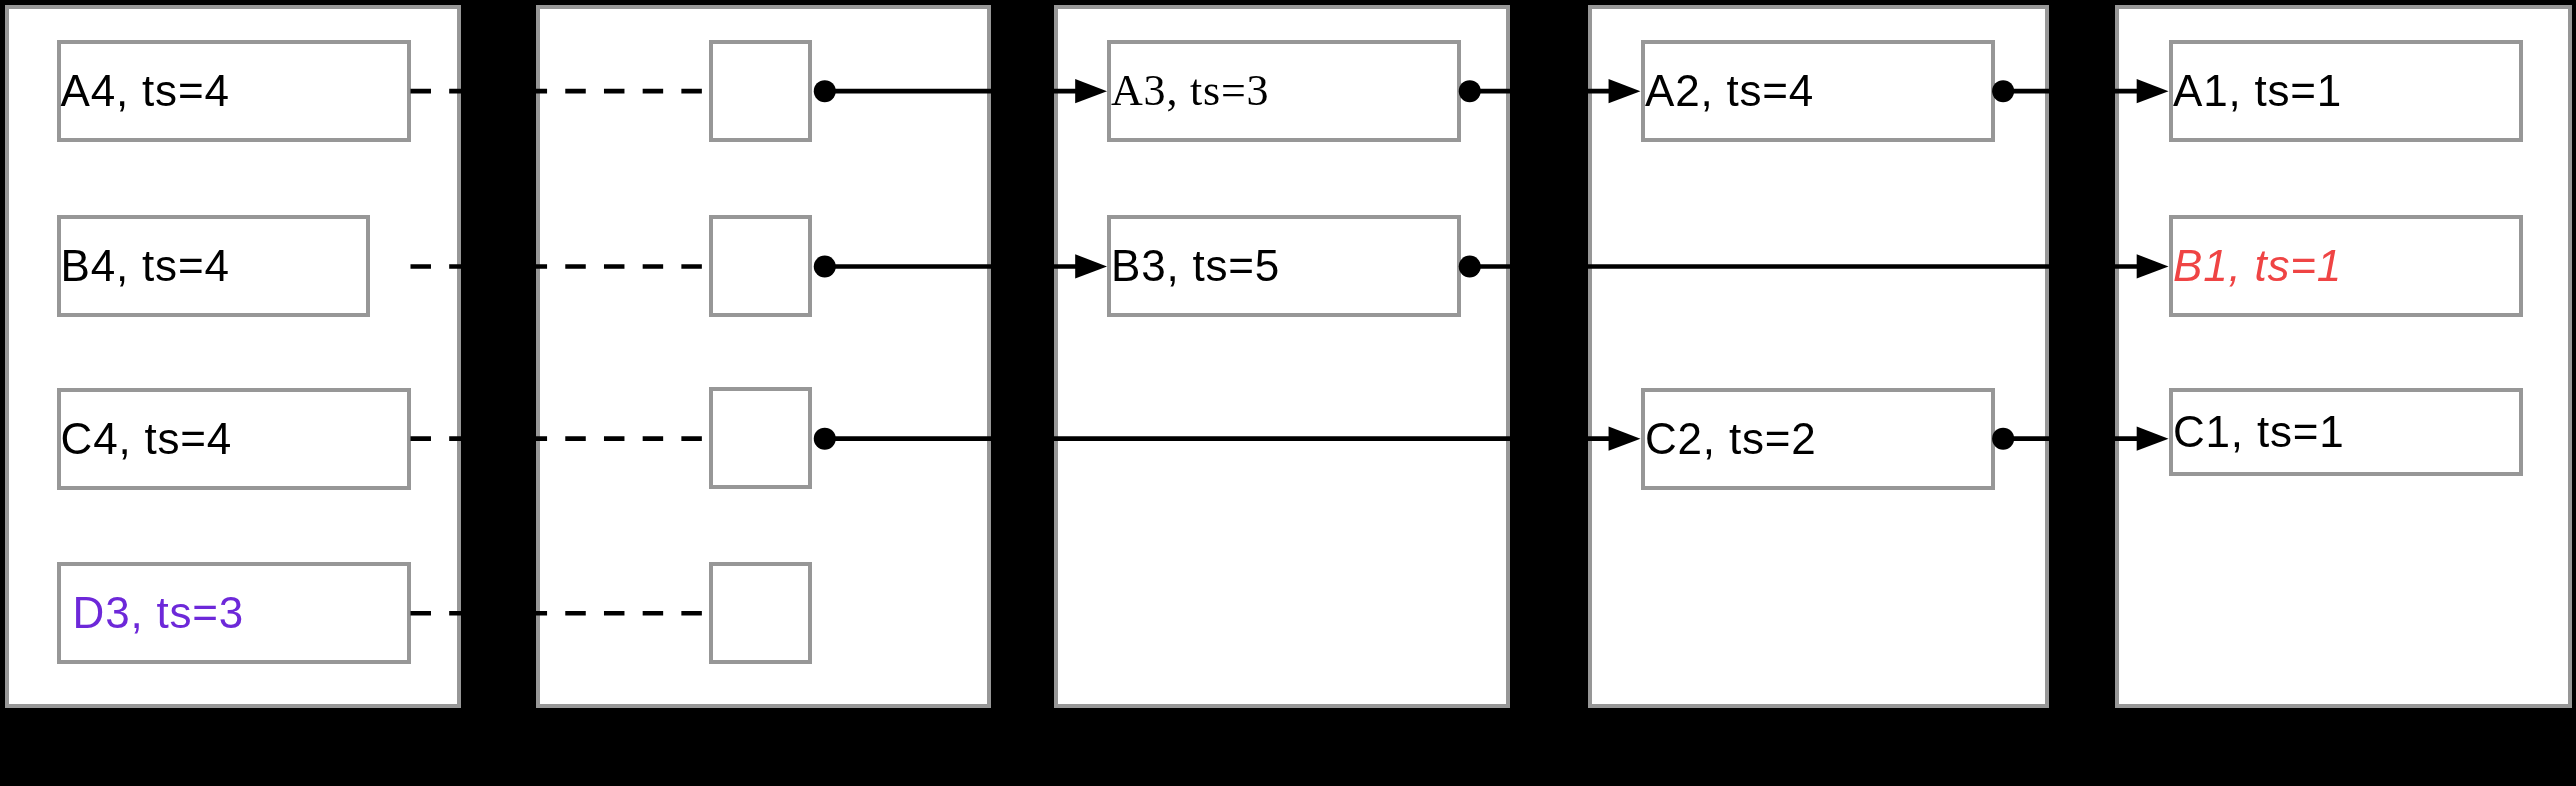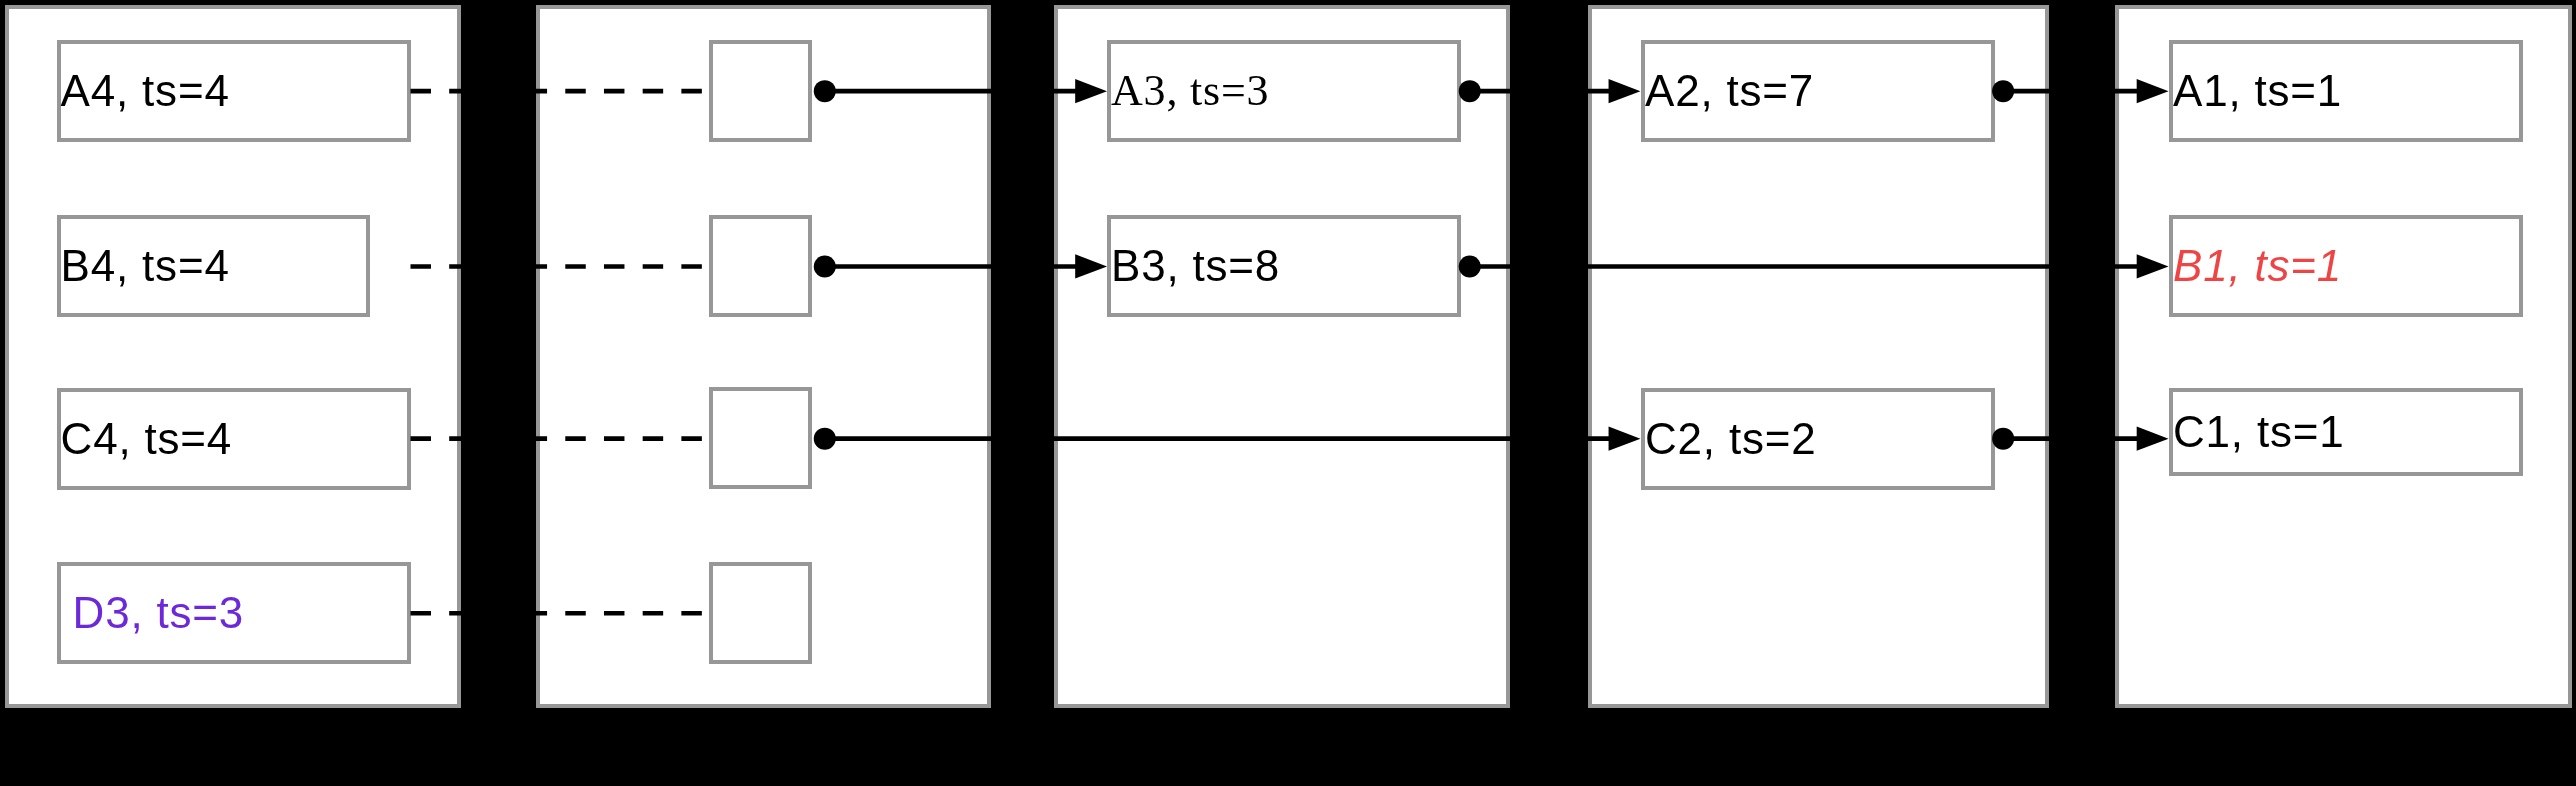--- a/index.html
+++ b/index.html
@@ -70,26 +70,26 @@
       </div>
       <div class="vbox" style="left: 169px; top: 553px; width: 103px; height: 102px; border-color: rgb(151, 151, 151); background: rgb(255, 255, 255);">
         <span class="box-label" style="color: rgb(0, 0, 0);"></span>
       </div>
     </div>
     <div class="panel" style="left: 1054px; top: 4.6px; width: 456px; height: 703px; border-color: rgb(151, 151, 151); background: rgb(255, 255, 255);">
       <div class="vbox" style="left: 49px; top: 31px; width: 354px; height: 102px; border-color: rgb(151, 151, 151); background: rgb(255, 255, 255);">
         <span class="box-label" style="color: rgb(0, 0, 0); font-family: Liberation Serif, serif;">A3, ts=3</span>
       </div>
       <div class="vbox" style="left: 49px; top: 206px; width: 354px; height: 102px; border-color: rgb(151, 151, 151); background: rgb(255, 255, 255);">
-        <span class="box-label" style="color: rgb(0, 0, 0);">B3, ts=8</span>
+        <span class="box-label" style="color: rgb(0, 0, 0);">B3, ts=5</span>
       </div>
     </div>
     <div class="panel" style="left: 1588px; top: 4.6px; width: 461px; height: 703px; border-color: rgb(151, 151, 151); background: rgb(255, 255, 255);">
       <div class="vbox" style="left: 49px; top: 31px; width: 354px; height: 102px; border-color: rgb(151, 151, 151); background: rgb(255, 255, 255);">
-        <span class="box-label" style="color: rgb(0, 0, 0);">A2, ts=7</span>
+        <span class="box-label" style="color: rgb(0, 0, 0);">A2, ts=4</span>
       </div>
       <div class="vbox" style="left: 49px; top: 379px; width: 354px; height: 102px; border-color: rgb(151, 151, 151); background: rgb(255, 255, 255);">
         <span class="box-label" style="color: rgb(0, 0, 0);">C2, ts=2</span>
       </div>
     </div>
     <div class="panel" style="left: 2115px; top: 4.6px; width: 457px; height: 703px; border-color: rgb(151, 151, 151); background: rgb(255, 255, 255);">
       <div class="vbox" style="left: 50px; top: 31px; width: 354px; height: 102px; border-color: rgb(151, 151, 151); background: rgb(255, 255, 255);">
         <span class="box-label" style="color: rgb(0, 0, 0);">A1, ts=1</span>
       </div>
       <div class="vbox" style="left: 50px; top: 206px; width: 354px; height: 102px; border-color: rgb(151, 151, 151); background: rgb(255, 255, 255);">

